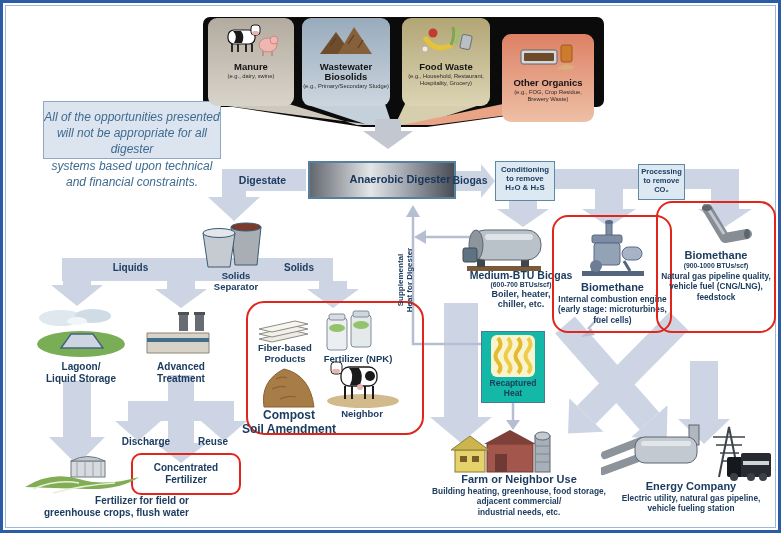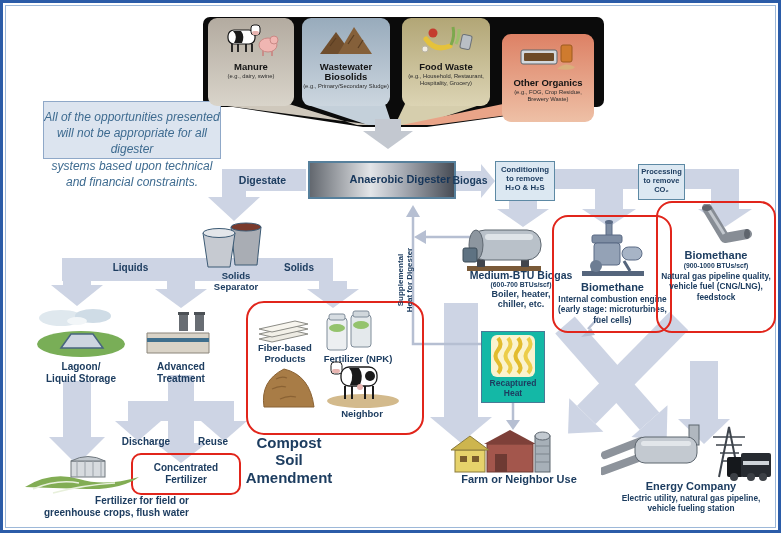--- a/index.html
+++ b/index.html
@@ -230,21 +230,21 @@
       <rect x="6" y="5" width="16" height="6" rx="2" fill="#d7dde2" stroke="#7f8c99"></rect>
       <ellipse cx="14" cy="19" rx="8" ry="4" fill="#94c36d"></ellipse>
     </g>
   </svg>
   <div class="lbl" style="left:310px;top:351px;width:90px;font-size:9.5px;">Fertilizer (NPK)</div>
 
   <svg class="icon" style="left:255px;top:358px;" width="62" height="48" viewBox="0 0 62 48">
     <path d="M6,46 Q2,20 26,8 Q52,14 56,46 z" fill="#a87c46" stroke="#8a6234"></path>
     <path d="M14,28 q8,-4 14,-2 M22,38 q8,-4 16,-2 M18,18 q6,-3 11,-1" stroke="#8a6234" stroke-width="1.2" fill="none"></path>
   </svg>
-  <div class="lbl" style="left:237px;top:406px;width:98px;font-size:15px;margin-top:25px;">Compost
+  <div class="lbl" style="left:237px;top:406px;width:98px;font-size:12px;">Compost
 Soil Amendment</div>
 
   <svg class="icon" style="left:322px;top:352px;" width="76" height="54" viewBox="0 0 76 54">
     <ellipse cx="38" cy="46" rx="36" ry="7" fill="#d3ba8c"></ellipse>
     <rect x="16" y="12" width="36" height="19" rx="8" fill="#fff" stroke="#1a1a1a" stroke-width="1.3"></rect>
     <path d="M24,13 q6,6 1,17 l10,0 q4,-10 -1,-17 z" fill="#1a1a1a"></path>
     <circle cx="45" cy="21" r="5" fill="#1a1a1a"></circle>
     <rect x="6" y="7" width="11" height="12" rx="3.5" fill="#fff" stroke="#1a1a1a"></rect>
     <rect x="7" y="14" width="8" height="4" rx="2" fill="#e8b4b0"></rect>
     <path d="M20,31 v13 M27,31 v13 M40,31 v13 M48,31 v13" stroke="#1a1a1a" stroke-width="2"></path>
@@ -317,20 +317,23 @@
     <rect x="84" y="10" width="15" height="36" fill="#a7b0b8" stroke="#5d666f"></rect>
     <ellipse cx="91.5" cy="10" rx="7.5" ry="4" fill="#c3cad1" stroke="#5d666f"></ellipse>
     <path d="M84,20 h15 M84,28 h15 M84,36 h15" stroke="#7c858d" stroke-width="1"></path>
     <rect x="4" y="24" width="30" height="22" fill="#e6d26b" stroke="#8a7a3a"></rect>
     <polygon points="0,24 19,10 38,24" fill="#cdb54e" stroke="#8a7a3a"></polygon>
     <rect x="9" y="30" width="7" height="6" fill="#7a5c2c"></rect>
     <rect x="21" y="30" width="7" height="6" fill="#7a5c2c"></rect>
     <rect x="44" y="28" width="12" height="18" fill="#6e3a33"></rect>
   </svg>
   <div class="lbl" style="left:430px;top:470px;width:172px;font-size:11px;">Farm or Neighbor Use</div>
+  <div class="lbl" style="left:407px;top:483px;width:218px;font-size:8.3px;line-height:1.25;">Building heating, greenhouse, food storage,
+adjacent commercial/
+industrial needs, etc.</div>
 
   <svg class="icon" style="left:598px;top:414px;" width="172" height="66" viewBox="0 0 172 66">
     <path d="M118,60 L128,10 L138,60" stroke="#3e444c" stroke-width="2" fill="none"></path>
     <path d="M112,20 h32 M115,28 h26 M121,44 h15 M119,36 h19" stroke="#3e444c" stroke-width="1.6"></path>
     <path d="M4,38 L40,24" stroke="#8d939b" stroke-width="8" stroke-linecap="round"></path>
     <path d="M2,54 L40,40" stroke="#8d939b" stroke-width="8" stroke-linecap="round"></path>
     <rect x="88" y="8" width="10" height="20" fill="#b0b7bf" stroke="#5d666f"></rect>
     <rect x="34" y="20" width="62" height="26" rx="10" fill="#c3c9d0" stroke="#5d666f"></rect>
     <rect x="40" y="24" width="50" height="5" rx="2.5" fill="#e2e6ea"></rect>
     <rect x="126" y="40" width="16" height="20" rx="2" fill="#15181c"></rect>

